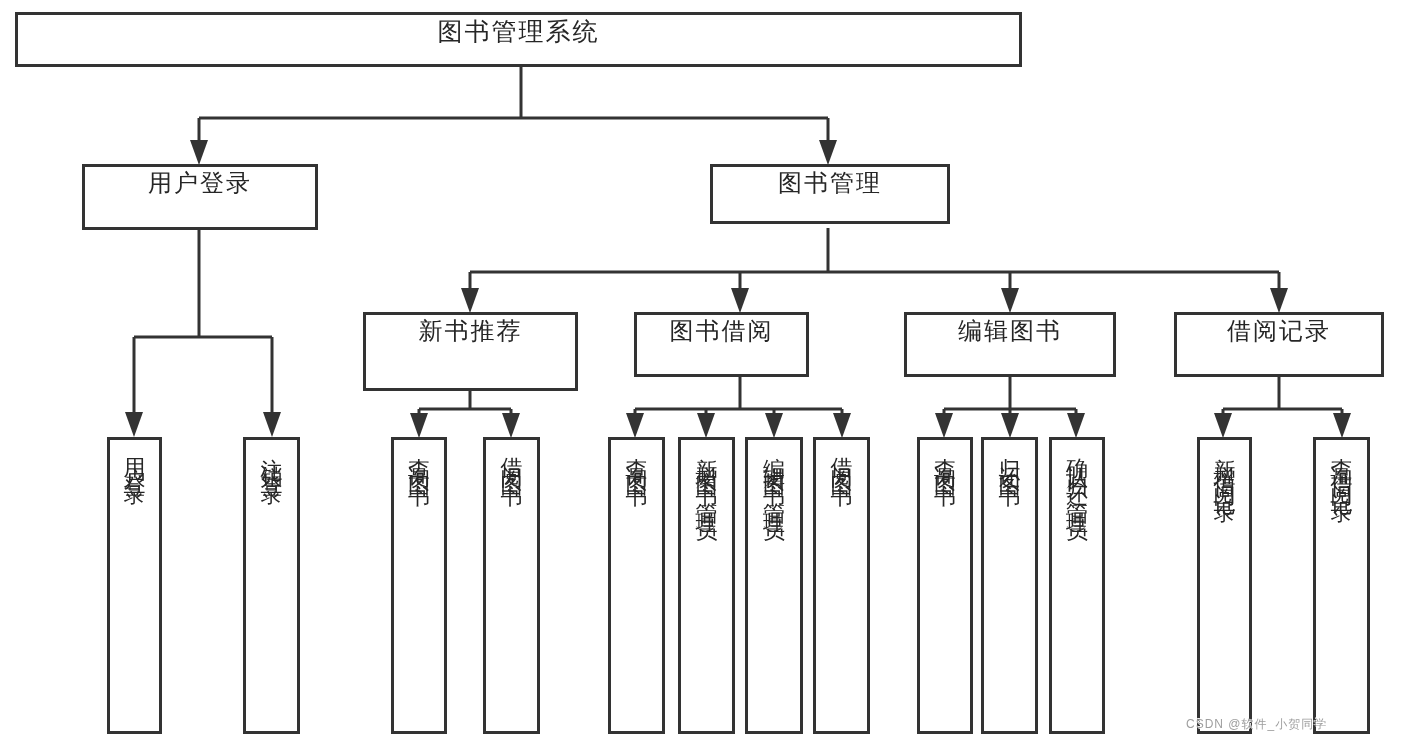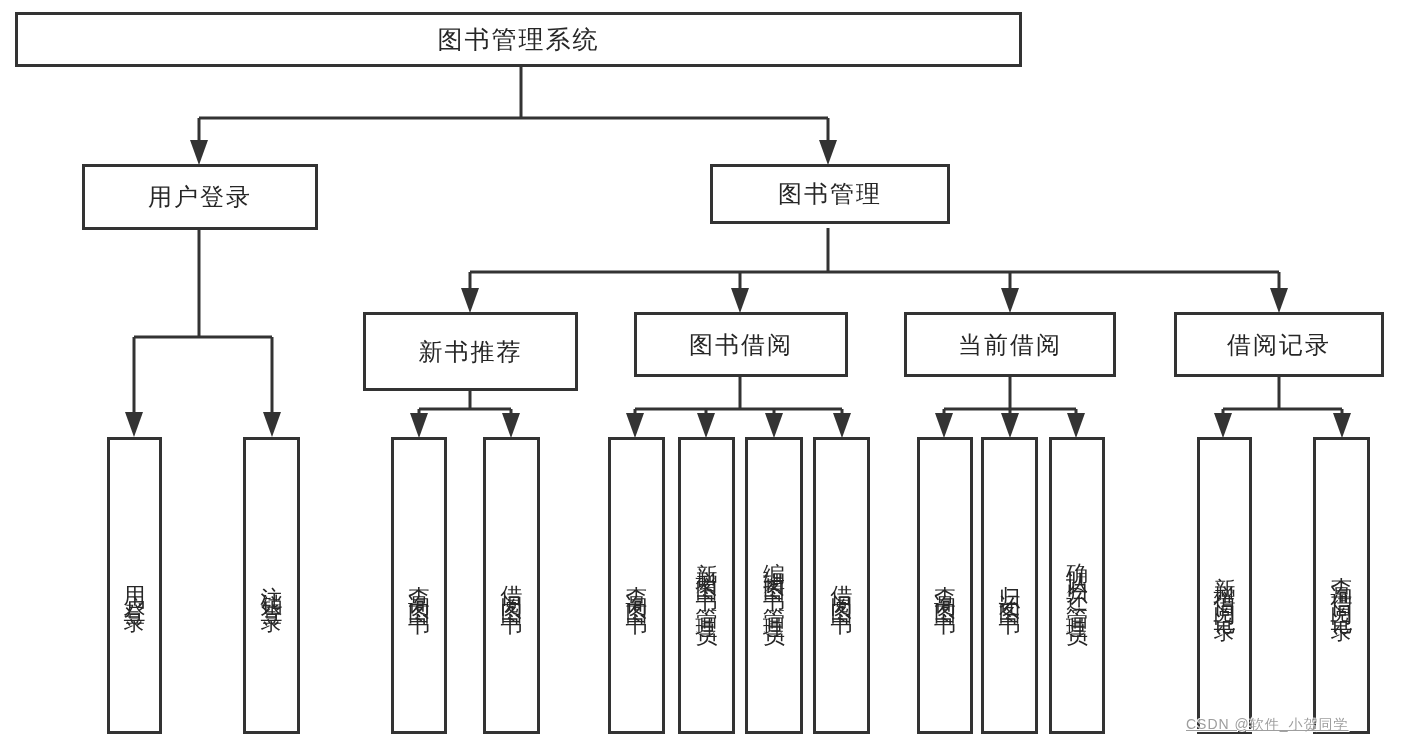--- a/index.html
+++ b/index.html
@@ -10,35 +10,34 @@
     width:1405px;height:747px;position:relative;overflow:hidden;
     background:var(--background);
     font-family:"Liberation Sans", sans-serif;
     color:var(--text);
   }
   #connectors{position:absolute;left:0;top:0;z-index:0;}
   .box{
     position:absolute;box-sizing:border-box;z-index:1;
     border:3px solid var(--box-border);
     background:#fff;
-    display:flex;align-items:center;justify-content:center;
+    display:flex;align-items:flex-start;justify-content:center;
   }
   .hbox .label{font-size:24px;letter-spacing:2px;white-space:nowrap;}
   .root .label{font-size:25px;letter-spacing:2px;}
   .vbox .label{
     writing-mode:vertical-rl;text-orientation:mixed;
     font-size:22px;line-height:1;letter-spacing:9px;
     white-space:nowrap;
   }
   #watermark{
     position:absolute;left:1186px;top:716px;z-index:3;
-    font-size:14px;letter-spacing:1px;white-space:nowrap;
+    font-size:12px;letter-spacing:1px;white-space:nowrap;
     color:var(--watermark);
     text-shadow:1px 1px 0 #ffffff, -1px -1px 0 #ffffff;
-    text-decoration:underline;
   }
 </style>
 </head>
 <body>
 
 <svg id="connectors" width="1405" height="747" viewBox="0 0 1405 747">
   <g stroke="#333333" stroke-width="3" fill="none">
 
     <path d="M521 65 V118"></path>
     <path d="M199 118 H828"></path>
@@ -110,25 +109,25 @@
 <div class="box hbox" style="left:82px;top:164px;width:236px;height:66px">
   <span class="label">用户登录</span>
 </div>
 <div class="box hbox" style="left:710px;top:164px;width:240px;height:60px">
   <span class="label">图书管理</span>
 </div>
 
 <div class="box hbox" style="left:363px;top:312px;width:215px;height:79px">
   <span class="label">新书推荐</span>
 </div>
-<div class="box hbox" style="left:634px;top:312px;width:214px;height:65px">
+<div class="box hbox" style="left:634px;top:312px;width:175px;height:65px">
   <span class="label">图书借阅</span>
 </div>
 <div class="box hbox" style="left:904px;top:312px;width:212px;height:65px">
-  <span class="label">当前借阅</span>
+  <span class="label">编辑图书</span>
 </div>
 <div class="box hbox" style="left:1174px;top:312px;width:210px;height:65px">
   <span class="label">借阅记录</span>
 </div>
 
 <div class="box vbox" style="left:107px;top:437px;width:55px;height:297px">
   <span class="label">用户登录</span>
 </div>
 <div class="box vbox" style="left:243px;top:437px;width:57px;height:297px">
   <span class="label">注销登录</span>

